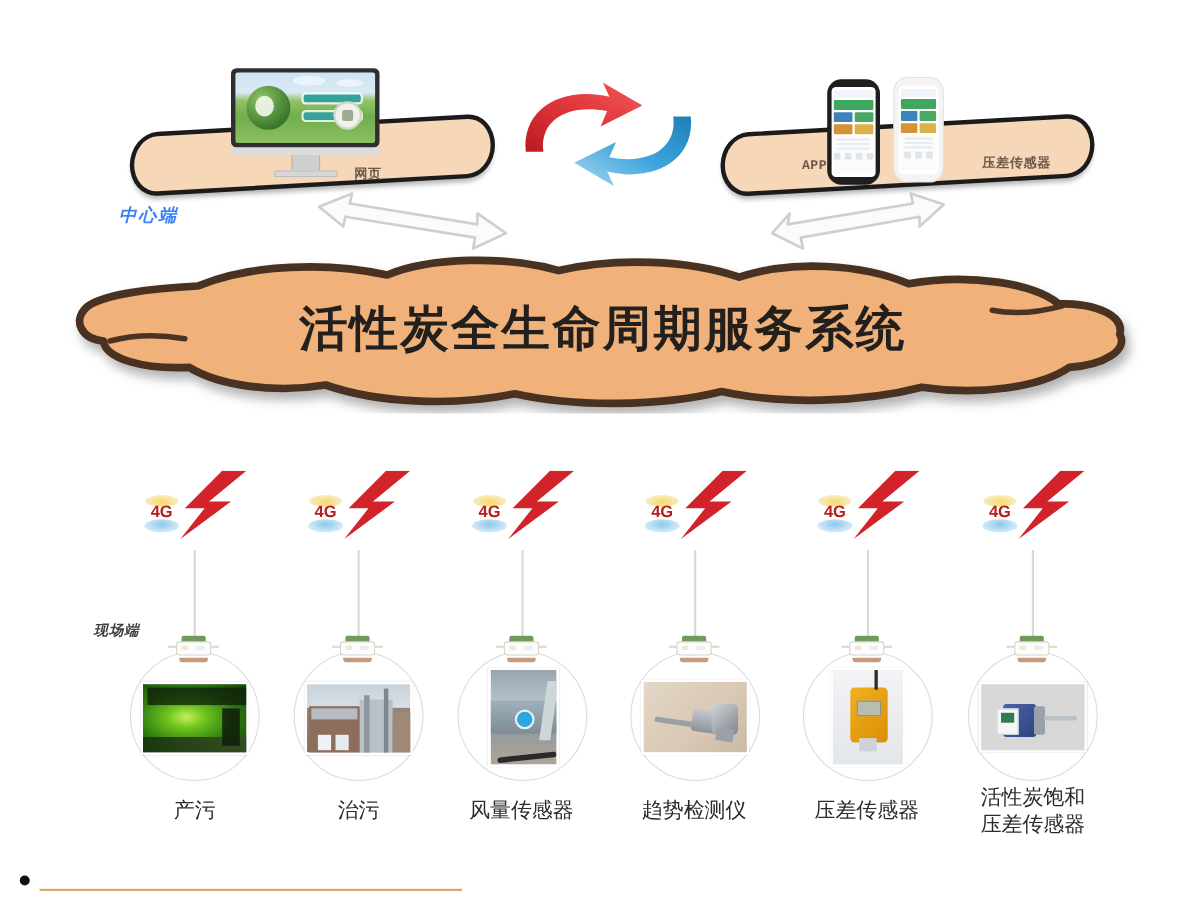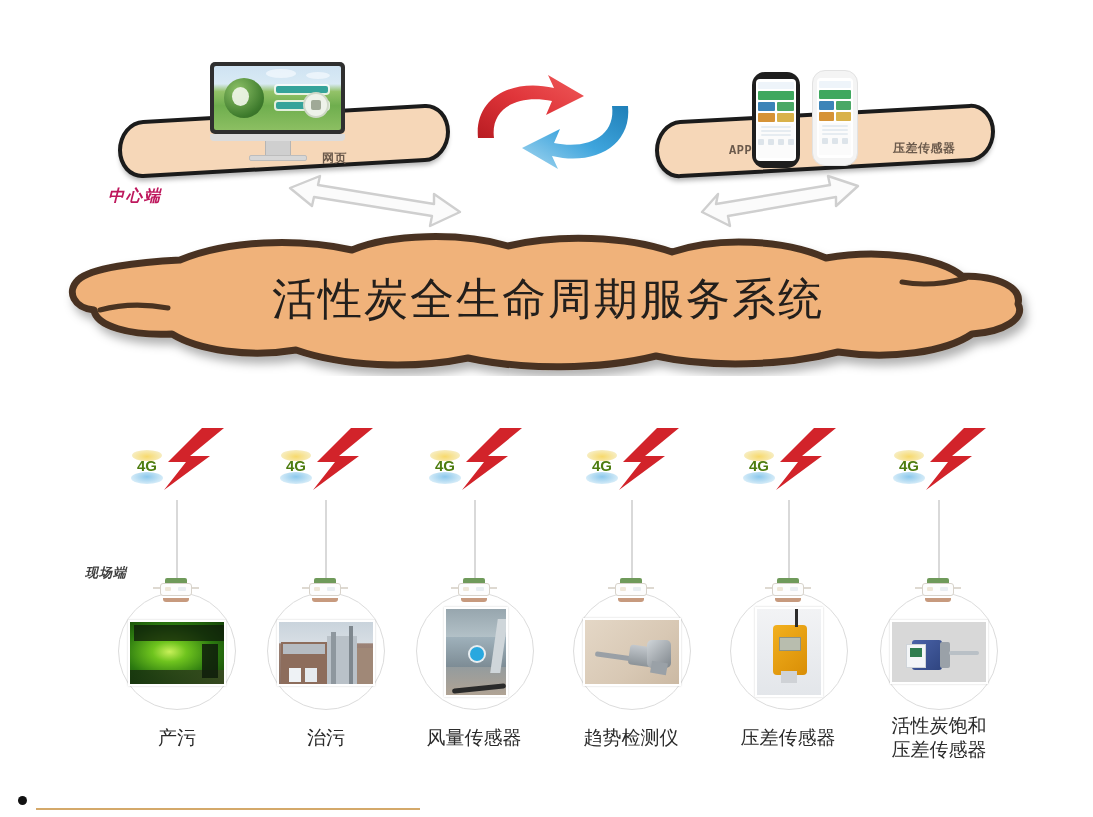--- a/index.html
+++ b/index.html
@@ -128,21 +128,21 @@
   .sync { position: absolute; z-index: 4; }
 
   
   .dblarrow { position: absolute; z-index: 3; }
 
   
   .cloud-wrap { position: absolute; z-index: 2; }
   .cloud-title {
     position: absolute; z-index: 3;
     font-family: "DejaVu Sans", sans-serif;
-    font-weight: normal;
+    font-weight: bold;
     color: #231f1c;
     white-space: nowrap;
     letter-spacing: 2px;
   }
 
   
   .node4g { position: absolute; z-index: 4; }
   .g4badge {
     position:absolute; left:0; top:18px;
     width: 38px; height: 40px;
@@ -151,21 +151,21 @@
     position:absolute; left:4px; top:4px; width:30px; height:11px;
     border-radius:50%; background:radial-gradient(ellipse at 50% 60%, #f7d96b, #f7eec5 75%, #ffffff00);
   }
   .g4badge .glow-bot{
     position:absolute; left:3px; bottom:2px; width:32px; height:12px;
     border-radius:50%; background:radial-gradient(ellipse at 50% 40%, #8cc8ec, #d6ecf8 72%, #ffffff00);
   }
   .g4badge .g4text{
     position:absolute; left:0; top:11px; width:38px;
     text-align:center; font-size:15px; font-weight:bold;
-    color:#4d7c0f; font-family:"Liberation Sans", sans-serif;
+    color:#b91c1c; font-family:"Liberation Sans", sans-serif;
   }
   .bolt { position:absolute; left:34px; top:0; }
 
   
   .vline { position:absolute; width:2px; background:#d9d9d9; z-index:1; }
 
   
   .devbox { position:absolute; z-index:5; width:36px; height:24px; }
   .devbox .dtop { position:absolute; left:7px; top:0; width:22px; height:6px; background:#6f9a5a; border-radius:2px 2px 0 0; }
   .devbox .dbody{ position:absolute; left:2px; top:5px; width:32px; height:13px; background:#fdfdfd; border:1px solid #d8d3cb; border-radius:3px; }
@@ -204,21 +204,21 @@
   .field-label {
     position: absolute; z-index: 5;
     font-style: italic; font-weight: bold;
     font-size: 13px; color: #404040;
     letter-spacing: 1px;
     font-family: "DejaVu Sans", sans-serif;
   }
   .center-label {
     position: absolute; z-index: 7;
     font-style: italic; font-weight: bold;
-    font-size: 16px; color: #be185d;
+    font-size: 16px; color: #3b82f6;
     letter-spacing: 2px;
     font-family: "DejaVu Sans", sans-serif;
   }
 
   
   .f-bullet {
     position:absolute; left:18px; top:796px;
     width: 9px; height: 9px; border-radius:50%; background:#111;
   }
   .f-rule {

